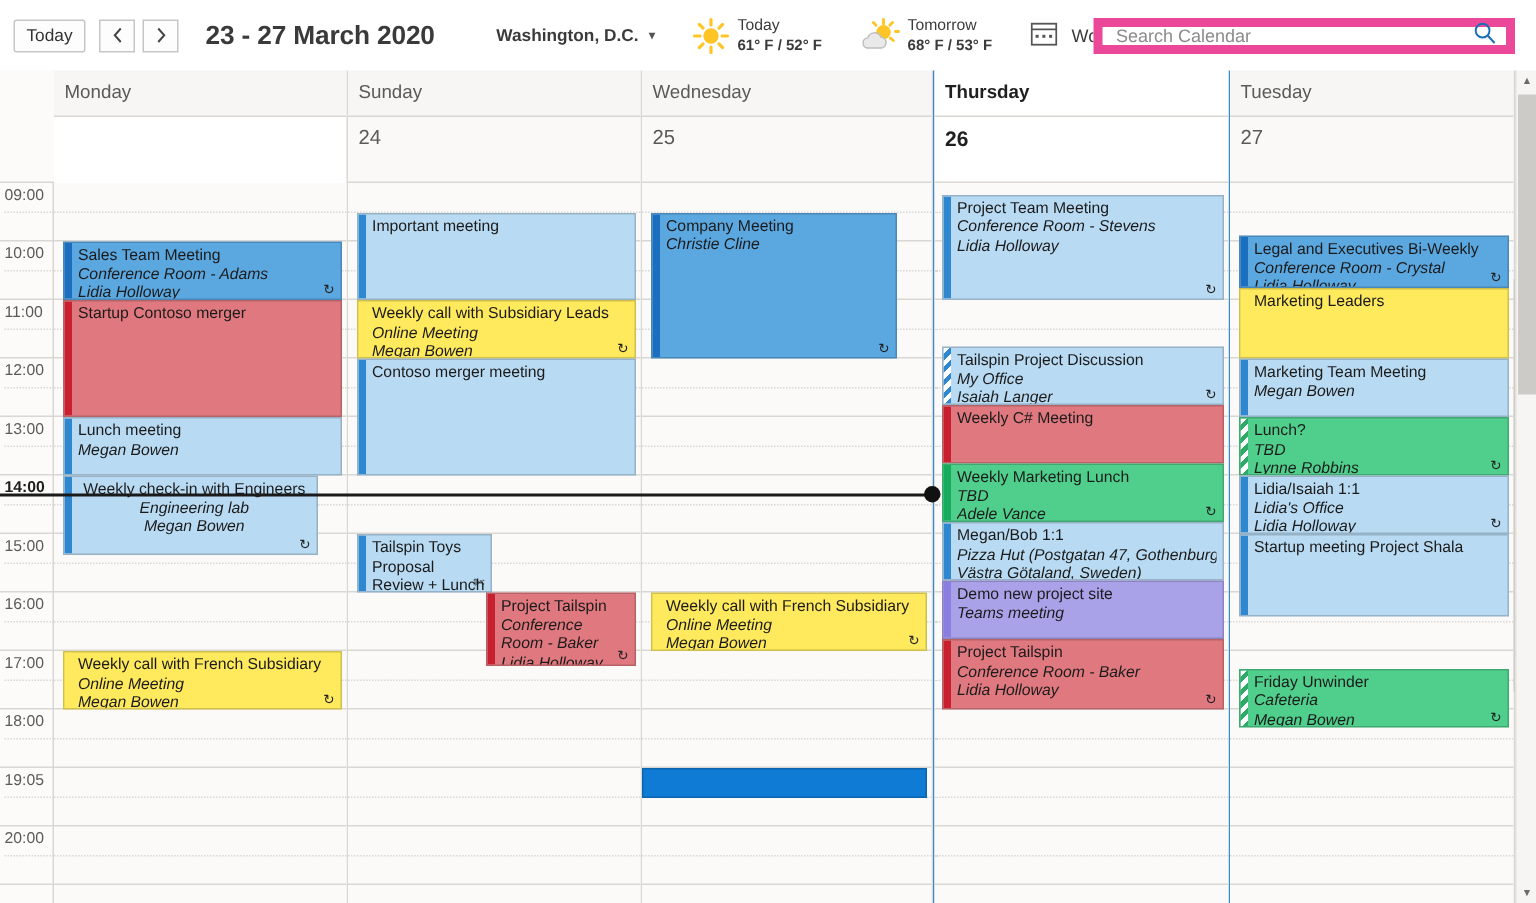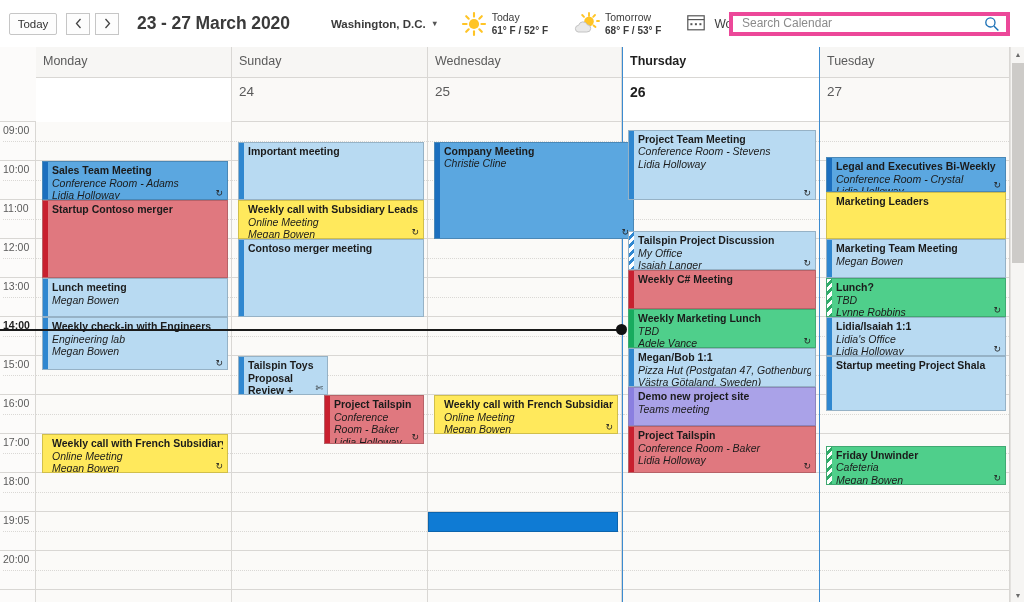--- a/index.html
+++ b/index.html
@@ -47,21 +47,21 @@
   .weather .wtext .lbl { color: #3b3b3b; }
   .weather .wtext .tmp { font-weight: bold; font-size: 10px; }
   .viewsel {
     margin-left: 26px; display: flex; align-items: center; cursor: pointer;
     font-size: 12px; color: #3b3b3b; white-space: nowrap;
   }
   .viewsel .vlabel { margin-left: 9px; }
   .viewsel .caret { margin-left: 8px; font-size: 9px; color: #555; }
   .searchbox {
     position: absolute; right: 14px; top: 12px; width: 281px; height: 24px;
-    border: 4px solid #ec4899; background: #fff; display: flex; align-items: flex-start;
+    border: 6px solid #ec4899; background: #fff; display: flex; align-items: center;
     padding: 0 6px 0 9px;
   }
   .searchbox input {
     flex: 1; border: none; outline: none; font-size: 12px;
     font-family: "Liberation Sans", sans-serif; color: #333; background: transparent;
   }
   .searchbox input::placeholder { color: #8b8b8b; }
 
   
   .cal { position: absolute; left: 0; top: 47px; width: 1024px; height: 555px; background:#fff; }
@@ -107,21 +107,21 @@
   }
   .gutter-slot.now { color: #1d1d1d; font-weight: bold; }
 
   
   .evt {
     position: absolute; overflow: hidden; font-size: 10.5px; line-height: 12.5px;
     color: #1b1b1b; cursor: pointer;
   }
   .evt .bar { position: absolute; left: 0; top: 0; bottom: 0; width: 5px; }
   .evt .body { position: absolute; left: 5px; right: 0; top: 0; bottom: 0; padding: 2px 4px 0 4px; }
-  .evt .ttl { font-weight: bold; white-space: nowrap; overflow: hidden; }
+  .evt .ttl { font-weight: normal; white-space: nowrap; overflow: hidden; }
   .evt .sub { white-space: nowrap; overflow: hidden; font-style: italic; }
   .evt .recur {
     position: absolute; right: 4px; bottom: 1px; font-size: 9px; color: #222; line-height: 9px;
   }
   .evt.wrap .ttl, .evt.wrap .sub { white-space: normal; }
 
   .bar.striped {
     background: repeating-linear-gradient(135deg, #ffffff 0 3px, #2fa968 3px 6px);
   }
   .bar.striped-blue {
@@ -497,21 +497,21 @@
             <div class="ttl">Startup Contoso merger</div>
           </div>
         </div>
         <div class="evt" style="left: 6px; top: 231px; width: 186px; height: 39px; background: rgb(184, 218, 242); border: 1px solid rgba(0, 0, 0, 0.18);">
           <div class="bar" style="background: rgb(47, 135, 208);"></div>
           <div class="body">
             <div class="ttl">Lunch meeting</div>
             <div class="sub">Megan Bowen</div>
           </div>
         </div>
-        <div class="evt" style="left: 6px; top: 270px; width: 186px; height: 52.65px; background: rgb(184, 218, 242); border: 1px solid rgba(0, 0, 0, 0.18);">
+        <div class="evt" style="left: 6px; top: 270px; width: 170px; height: 52.65px; background: rgb(184, 218, 242); border: 1px solid rgba(0, 0, 0, 0.18); text-align: center;">
           <div class="bar" style="background: rgb(47, 135, 208);"></div>
           <div class="body">
             <div class="ttl">Weekly check-in with Engineers</div>
             <div class="sub">Engineering lab</div>
             <div class="sub">Megan Bowen</div>
           </div>
           <span class="recur">↻</span>
         </div>
         <div class="evt" style="left: 6px; top: 387px; width: 186px; height: 39px; background: rgb(255, 233, 92); border: 1px solid rgba(0, 0, 0, 0.18);">
           <div class="bar" style="background: rgb(255, 233, 92);"></div>
@@ -552,21 +552,21 @@
         </div>
         <div class="evt wrap" style="left: 288px; top: 348px; width: 100px; height: 48.75px; background: rgb(224, 120, 127); border: 1px solid rgba(0, 0, 0, 0.18);">
           <div class="bar" style="background: rgb(200, 32, 47);"></div>
           <div class="body">
             <div class="ttl">Project Tailspin</div>
             <div class="sub">Conference Room - Baker</div>
             <div class="sub">Lidia Holloway</div>
           </div>
           <span class="recur">↻</span>
         </div>
-        <div class="evt" style="left: 398px; top: 94.5px; width: 200px; height: 97.5px; background: rgb(91, 167, 224); border: 1px solid rgba(0, 0, 0, 0.18);">
+        <div class="evt" style="left: 398px; top: 94.5px; width: 164px; height: 97.5px; background: rgb(91, 167, 224); border: 1px solid rgba(0, 0, 0, 0.18);">
           <div class="bar" style="background: rgb(28, 111, 190);"></div>
           <div class="body">
             <div class="ttl">Company Meeting</div>
             <div class="sub">Christie Cline</div>
           </div>
           <span class="recur">↻</span>
         </div>
         <div class="evt" style="left: 398px; top: 348px; width: 184px; height: 39px; background: rgb(255, 233, 92); border: 1px solid rgba(0, 0, 0, 0.18);">
           <div class="bar" style="background: rgb(255, 233, 92);"></div>
           <div class="body">

